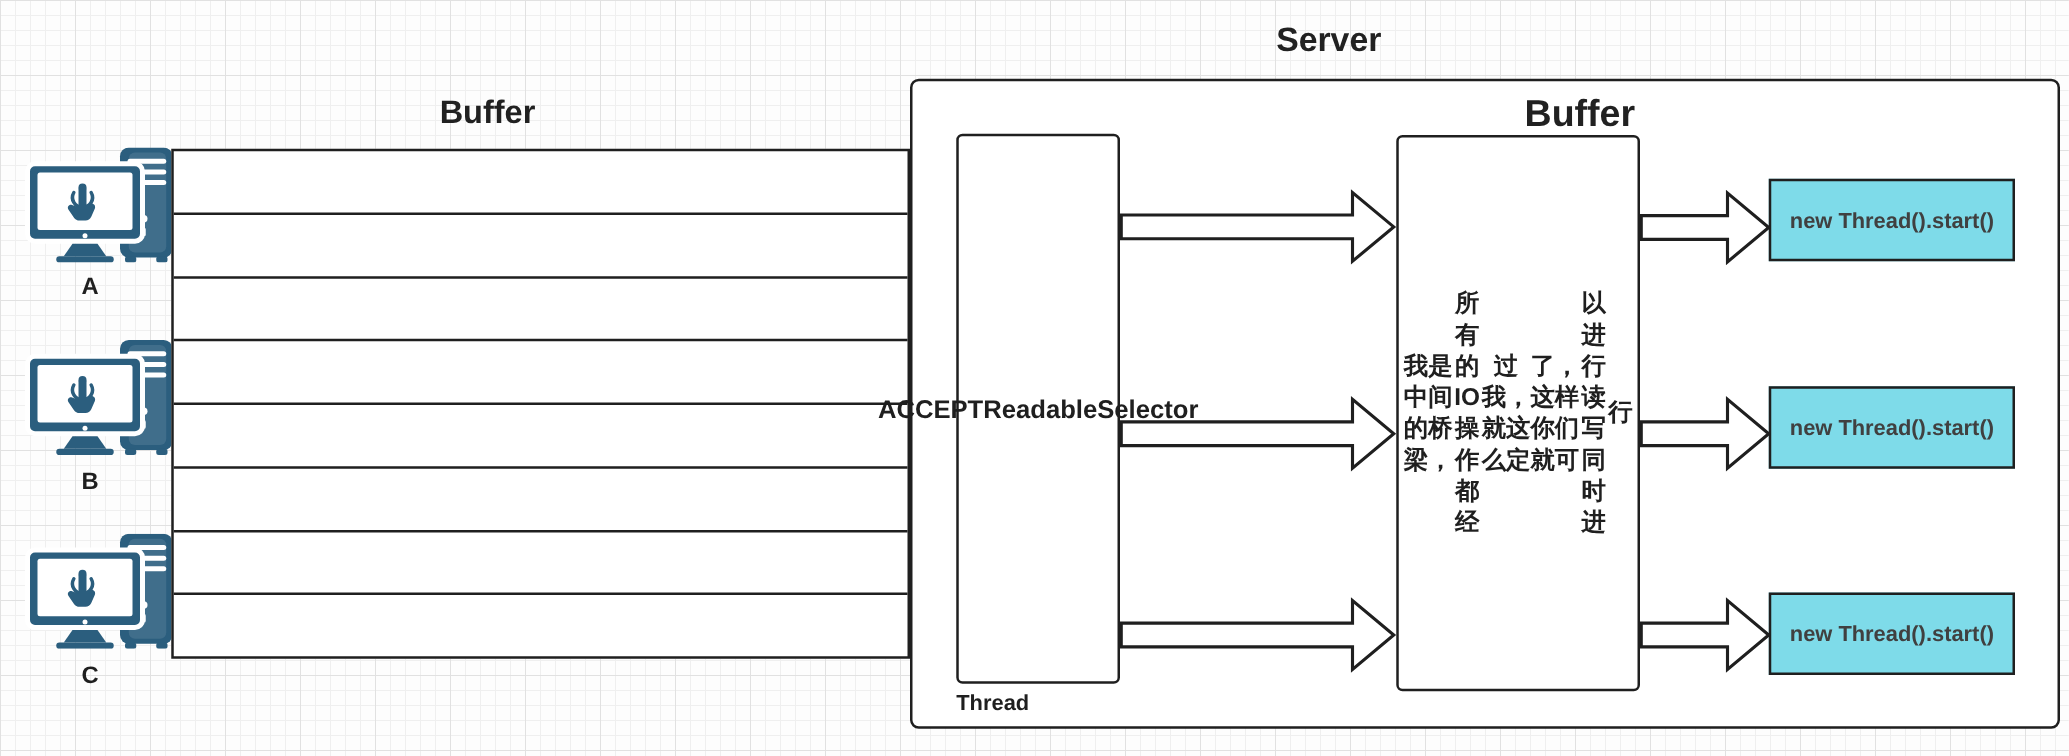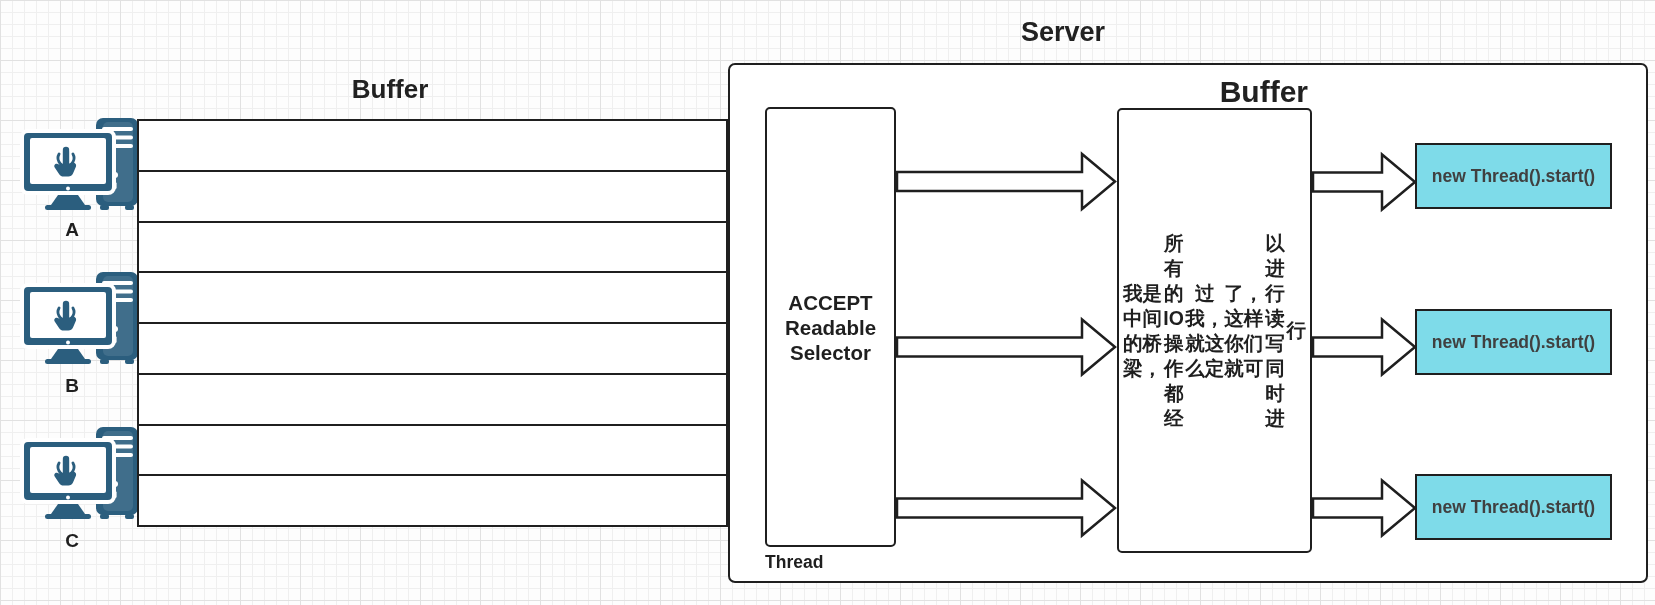--- a/index.html
+++ b/index.html
@@ -35,21 +35,21 @@
     background:#fff;border:2.5px solid #1f1f1f;
     box-sizing:border-box;display:flex;flex-direction:column;z-index:2;
   }
   .channel-row{flex:1;border-top:2.5px solid #1f1f1f;}
   .channel-row:first-child{border-top:none;}
 
   .selector-box{
     left:765px;top:107px;width:131px;height:440px;
     background:#fff;border:2.5px solid #1f1f1f;border-radius:5px;
     box-sizing:border-box;z-index:4;
-    display:flex;flex-direction:column;justify-content:center;align-items:center;
+    display:flex;flex-direction:row;justify-content:center;align-items:center;
     font-weight:bold;font-size:20.5px;line-height:25px;text-align:center;
   }
   .buffer-box{
     left:1117px;top:108px;width:195px;height:445px;
     background:#fff;border:2.5px solid #1f1f1f;border-radius:5px;
     box-sizing:border-box;z-index:4;
     display:flex;justify-content:center;align-items:center;
     font-weight:bold;font-size:19.5px;line-height:25px;text-align:center;
     padding:0 4px;
   }

